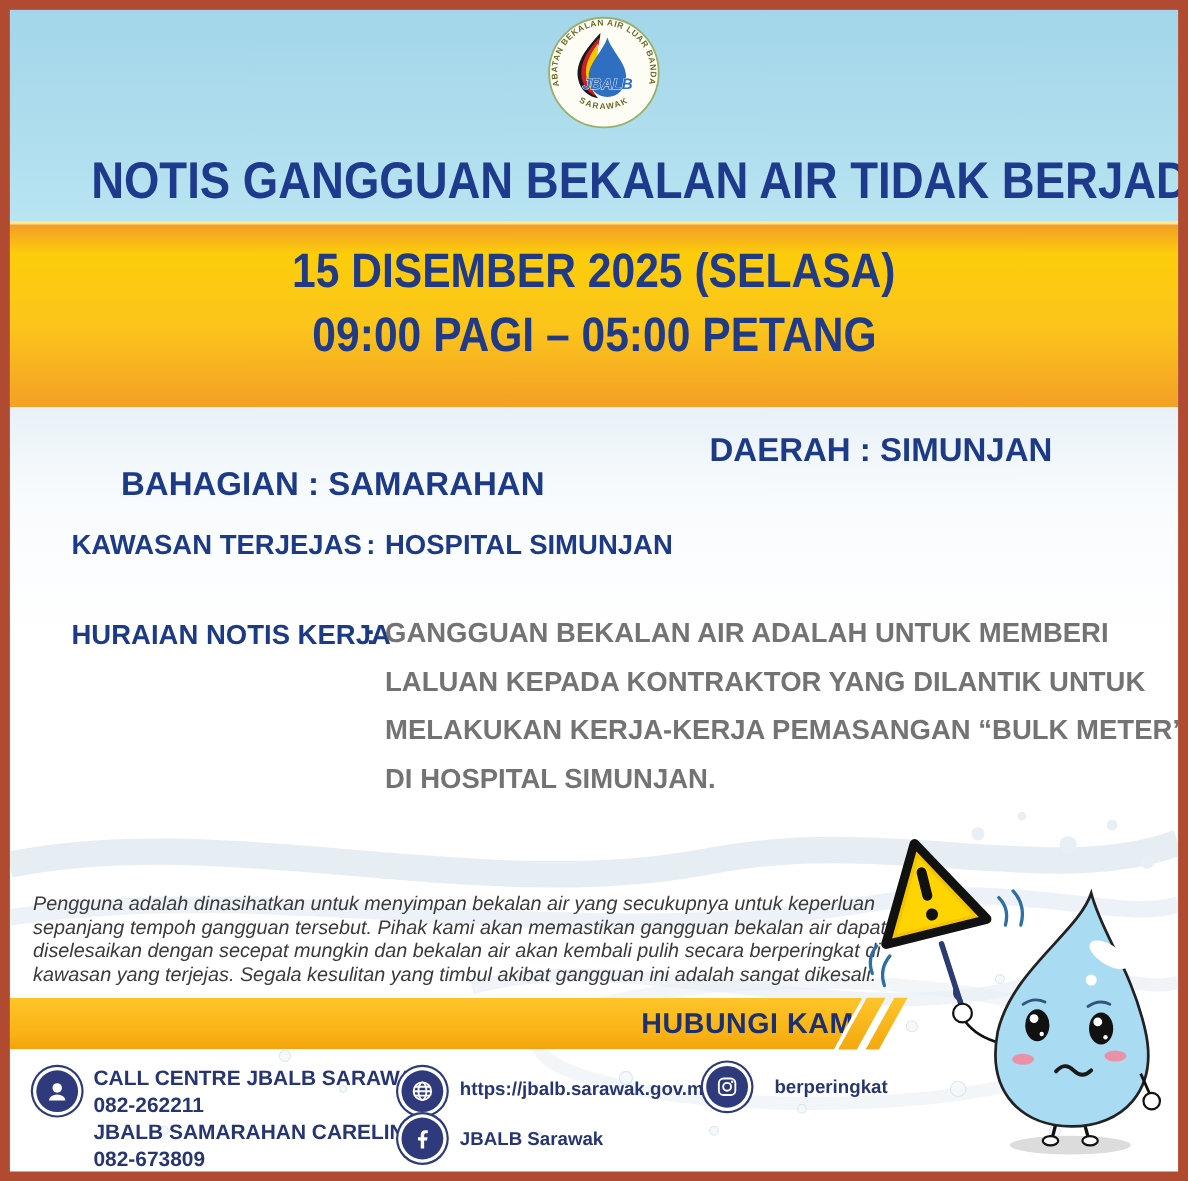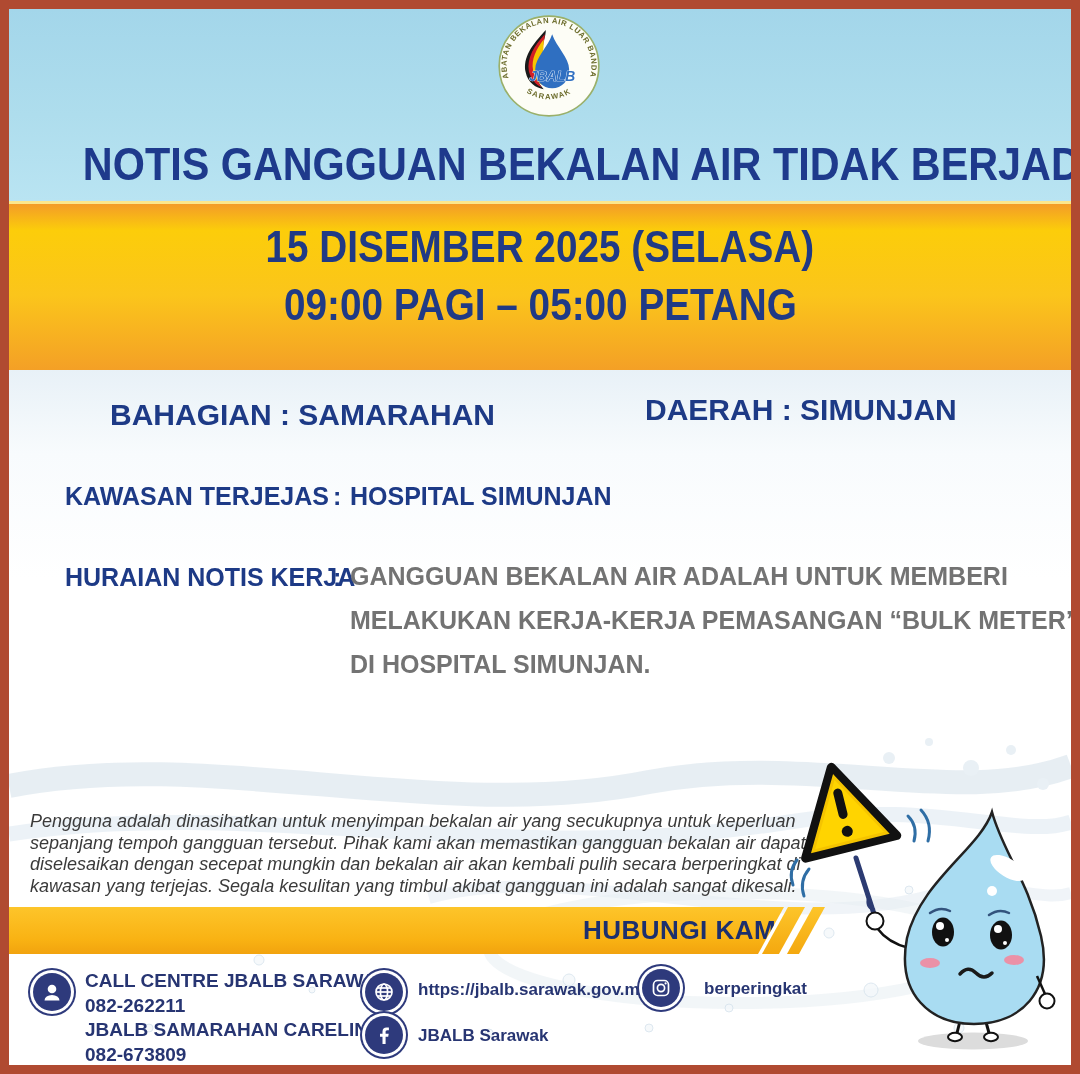--- a/index.html
+++ b/index.html
@@ -21,21 +21,21 @@
     background:linear-gradient(180deg,#f39c28 0%,#fccd0a 16%,#fbc51b 55%,#f4a026 100%);}
   .band .line{position:absolute;width:100%;text-align:center;color:#203a85;
     font-size:44px;font-weight:800;white-space:nowrap;}
   .band .l1{top:18px;}
   .band .l2{top:76px;}
   
   .content-bg{position:absolute;left:9px;top:370px;width:1062px;height:695px;
     background:linear-gradient(180deg,#e8f1f7 0%,#f8fbfd 12%,#ffffff 30%);z-index:1;}
   .water{position:absolute;left:9px;top:728px;width:1062px;height:337px;z-index:1;}
   .loc{position:absolute;color:#1d3a86;font-weight:800;font-size:30px;white-space:nowrap;z-index:3;}
-  .loc-bahagian{left:110px;top:398px;}
+  .loc-bahagian{left:110px;top:424px;}
   .loc-daerah{left:645px;top:393px;}
   .row{position:absolute;left:0;width:1080px;z-index:3;}
   .lbl,.sep,.val{position:absolute;color:#1d3a86;font-weight:800;font-size:25px;
     line-height:30px;white-space:nowrap;}
   .huraian-lines{position:absolute;left:350px;top:561px;z-index:3;}
   .huraian-lines div{color:#737373;font-weight:800;font-size:25px;line-height:30px;
     margin-bottom:14px;white-space:nowrap;}
   .advisory{position:absolute;left:30px;top:811px;width:770px;z-index:3;
     font-style:italic;color:#3a3a3a;font-size:18px;line-height:21.5px;font-weight:500;}
   .advisory div{white-space:nowrap;}
@@ -148,20 +148,21 @@
     <span class="sep" style="left:333px">:</span>
     <span class="val" style="left:350px">HOSPITAL SIMUNJAN</span>
   </div>
 
   <div class="row" style="top:562px">
     <span class="lbl" style="left:65px">HURAIAN NOTIS KERJA</span>
     <span class="sep" style="left:333px">:</span>
   </div>
   <div class="huraian-lines">
     <div>GANGGUAN BEKALAN AIR ADALAH UNTUK MEMBERI</div>
+    <div>LALUAN KEPADA KONTRAKTOR YANG DILANTIK UNTUK</div>
     <div>MELAKUKAN KERJA-KERJA PEMASANGAN “BULK METER”</div>
     <div>DI HOSPITAL SIMUNJAN.</div>
   </div>
 
   <div class="advisory">
     <div>Pengguna adalah dinasihatkan untuk menyimpan bekalan air yang secukupnya untuk keperluan</div>
     <div>sepanjang tempoh gangguan tersebut. Pihak kami akan memastikan gangguan bekalan air dapat</div>
     <div>diselesaikan dengan secepat mungkin dan bekalan air akan kembali pulih secara berperingkat di</div>
     <div>kawasan yang terjejas. Segala kesulitan yang timbul akibat gangguan ini adalah sangat dikesali.</div>
   </div>

